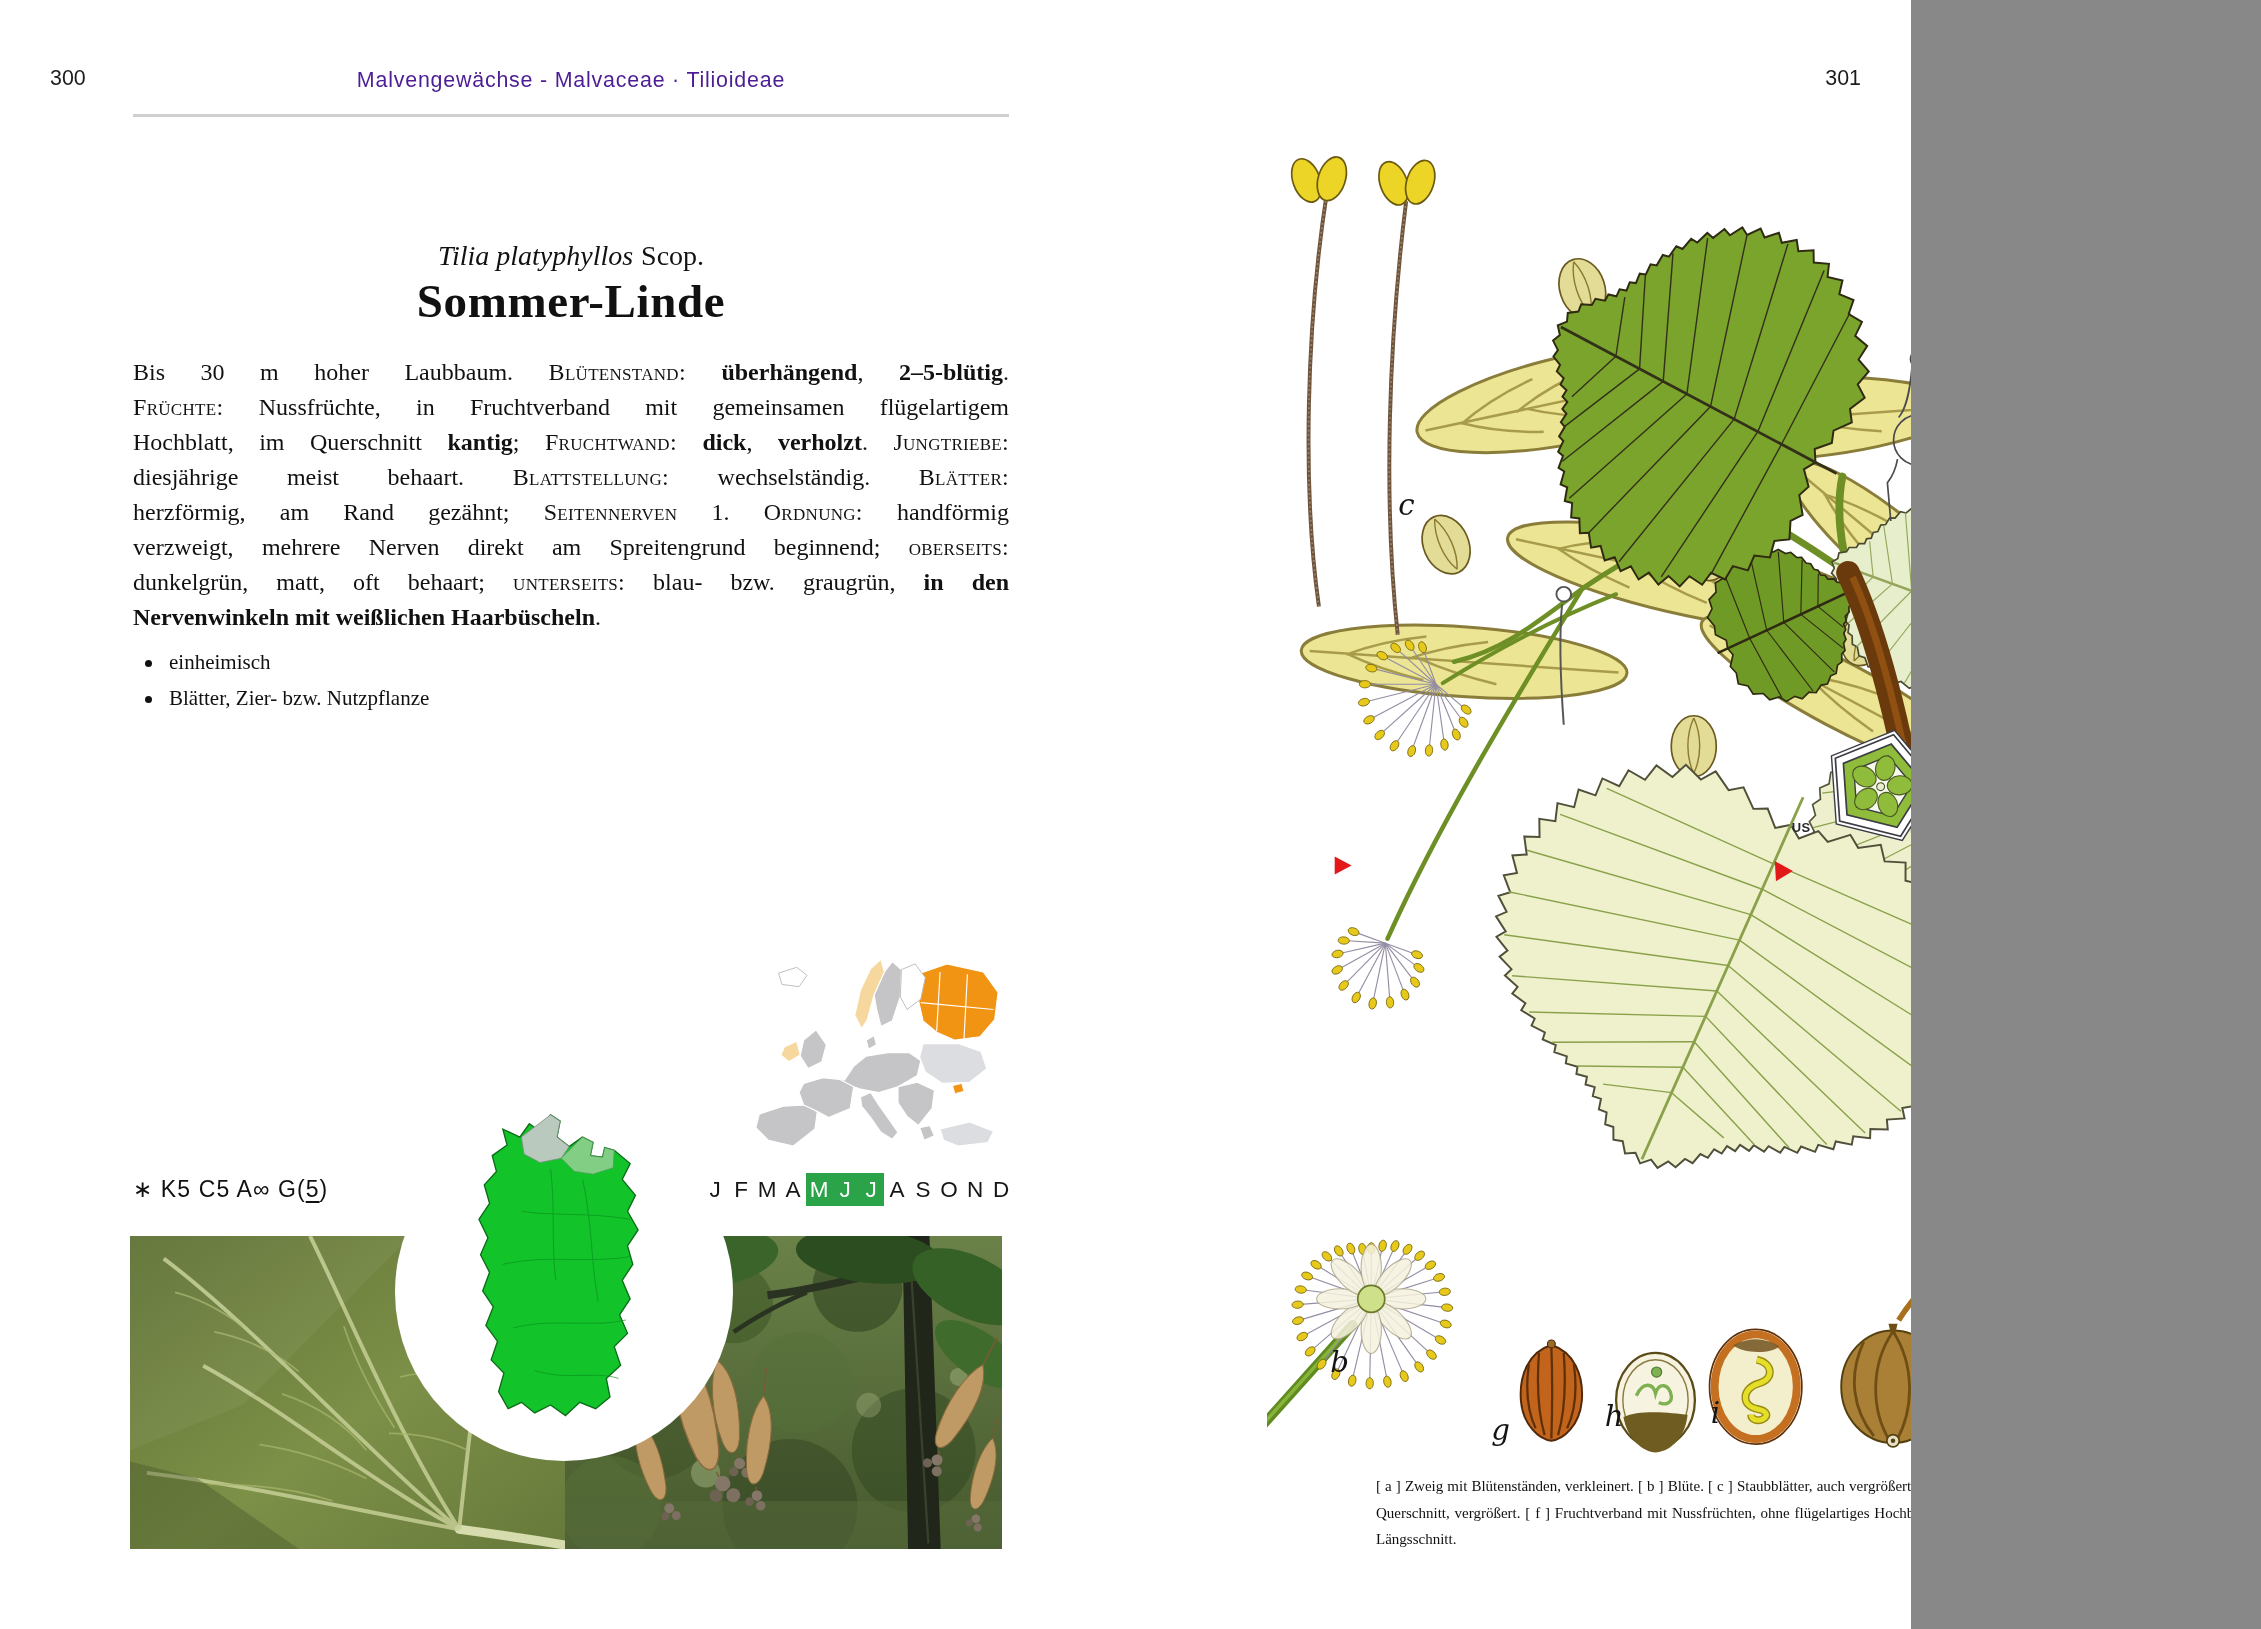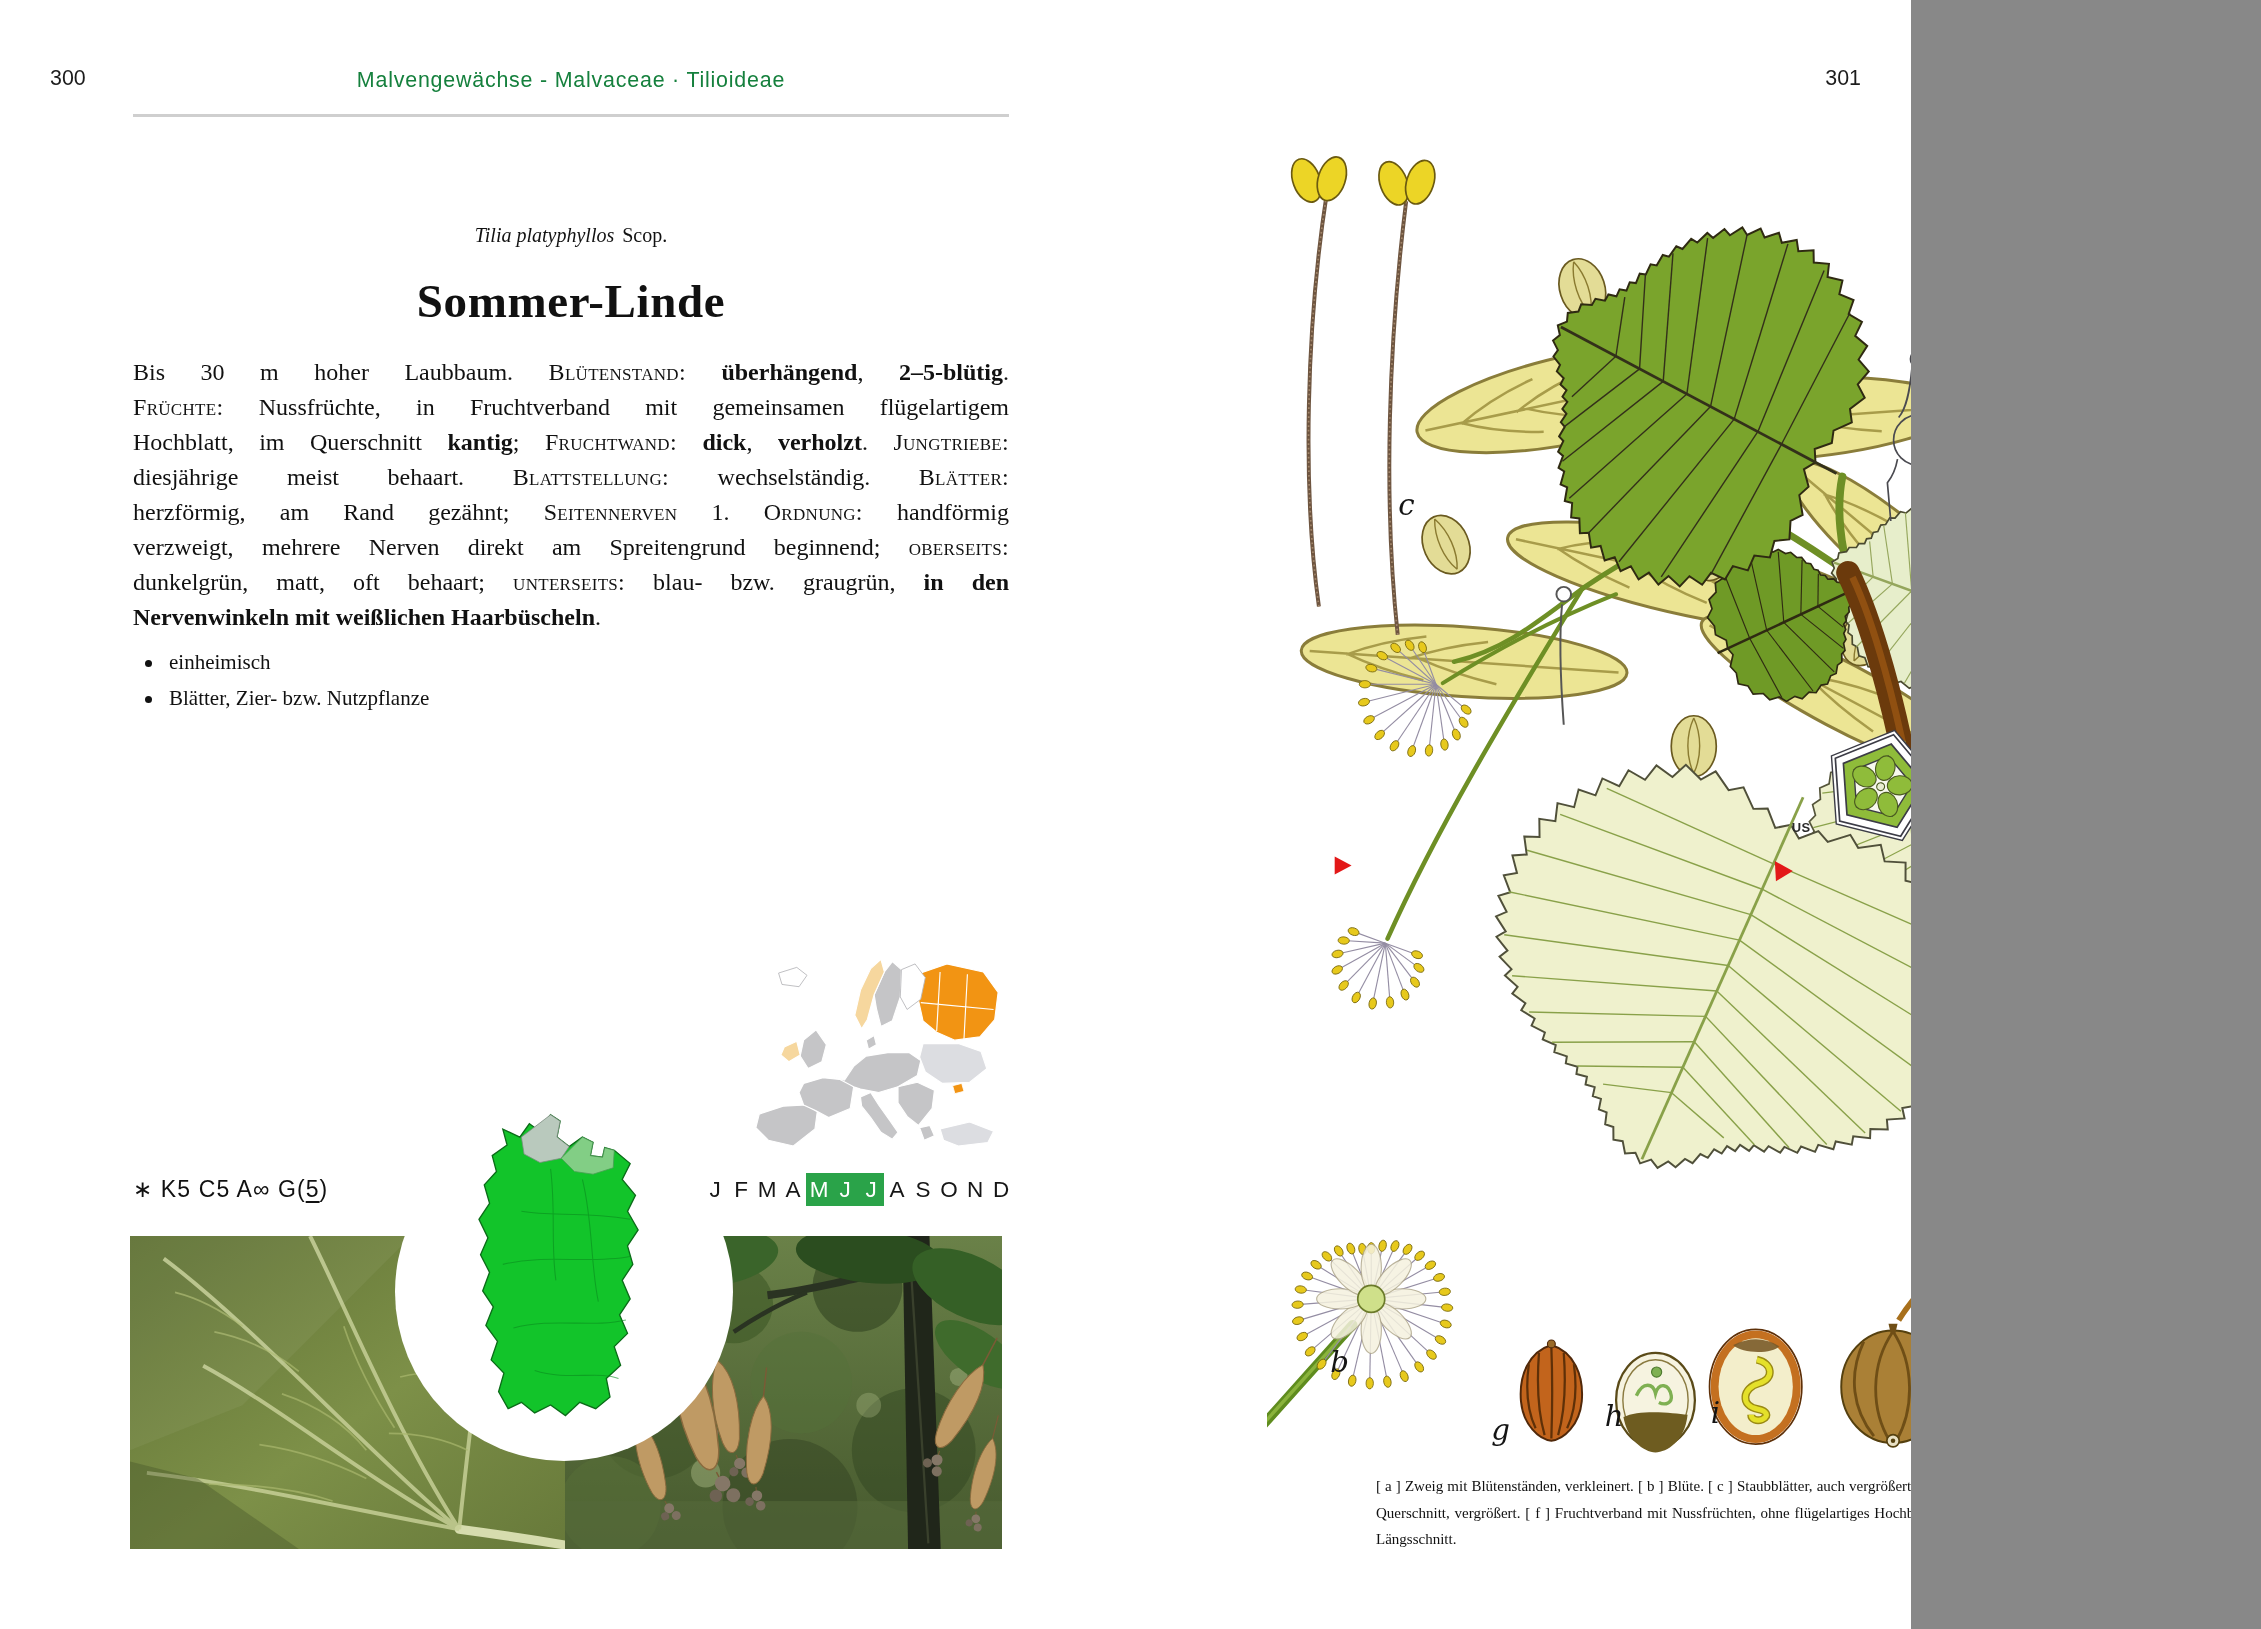--- a/index.html
+++ b/index.html
@@ -2,23 +2,23 @@
 <html style="font-size:9px"><head>
 <meta charset="utf-8">
 <style>
   html,body{margin:0;padding:0;background:#888;}
   .spread{position:relative;width:1911px;height:1629px;background:#fff;overflow:hidden;
           font-family:"Liberation Serif",serif;color:#111;}
   .pnum{position:absolute;top:66px;font:21.4px "Liberation Sans",sans-serif;color:#1c1c1c;}
   .pnum.left{left:50px;}
   .pnum.right{right:50px;}
   .runhead{position:absolute;top:68px;left:133px;width:876px;text-align:center;
-           font:21.4px "Liberation Sans",sans-serif;color:#15803d;letter-spacing:0.8px;}
+           font:21.4px "Liberation Sans",sans-serif;color:#4c1d95;letter-spacing:0.8px;}
   .rule{position:absolute;left:133px;top:114px;width:876px;height:2.8px;background:#cfcfcf;}
-  .species{position:absolute;left:133px;top:224px;width:876px;text-align:center;font-size:20px;}
+  .species{position:absolute;left:133px;top:240px;width:876px;text-align:center;font-size:28px;}
   .species .lat{font-style:italic;}
   .species .auth{margin-left:8px;}
   .title{position:absolute;left:133px;top:274px;width:876px;text-align:center;
          font-size:47px;font-weight:bold;letter-spacing:0.6px;}
   .desc{position:absolute;left:133px;top:355px;width:876px;font-size:24px;}
   .dline{height:35px;line-height:35px;white-space:nowrap;text-align:justify;text-align-last:justify;}
   .dline.last{text-align-last:left;}
   .sc{font-variant:small-caps;letter-spacing:0.3px;}
   .b{font-weight:bold;}
   .bullets{position:absolute;left:140px;top:644px;width:816px;margin:0;padding:0;list-style:none;font-size:21px;}

